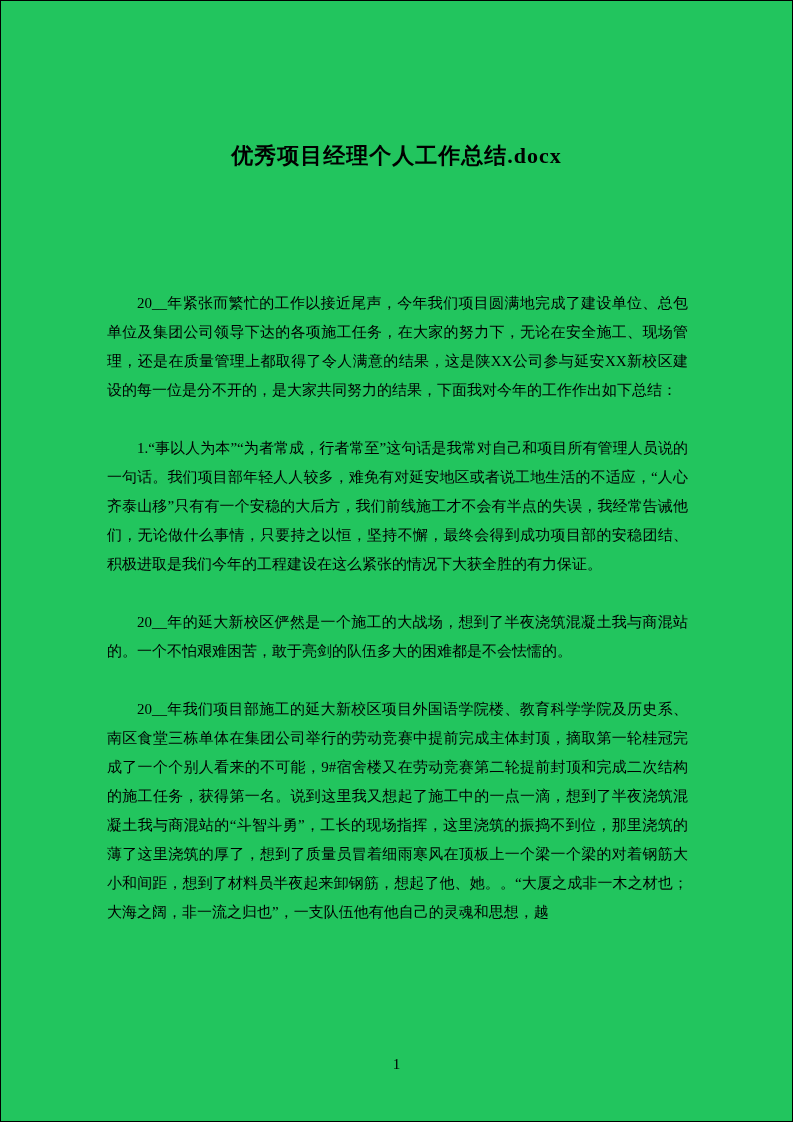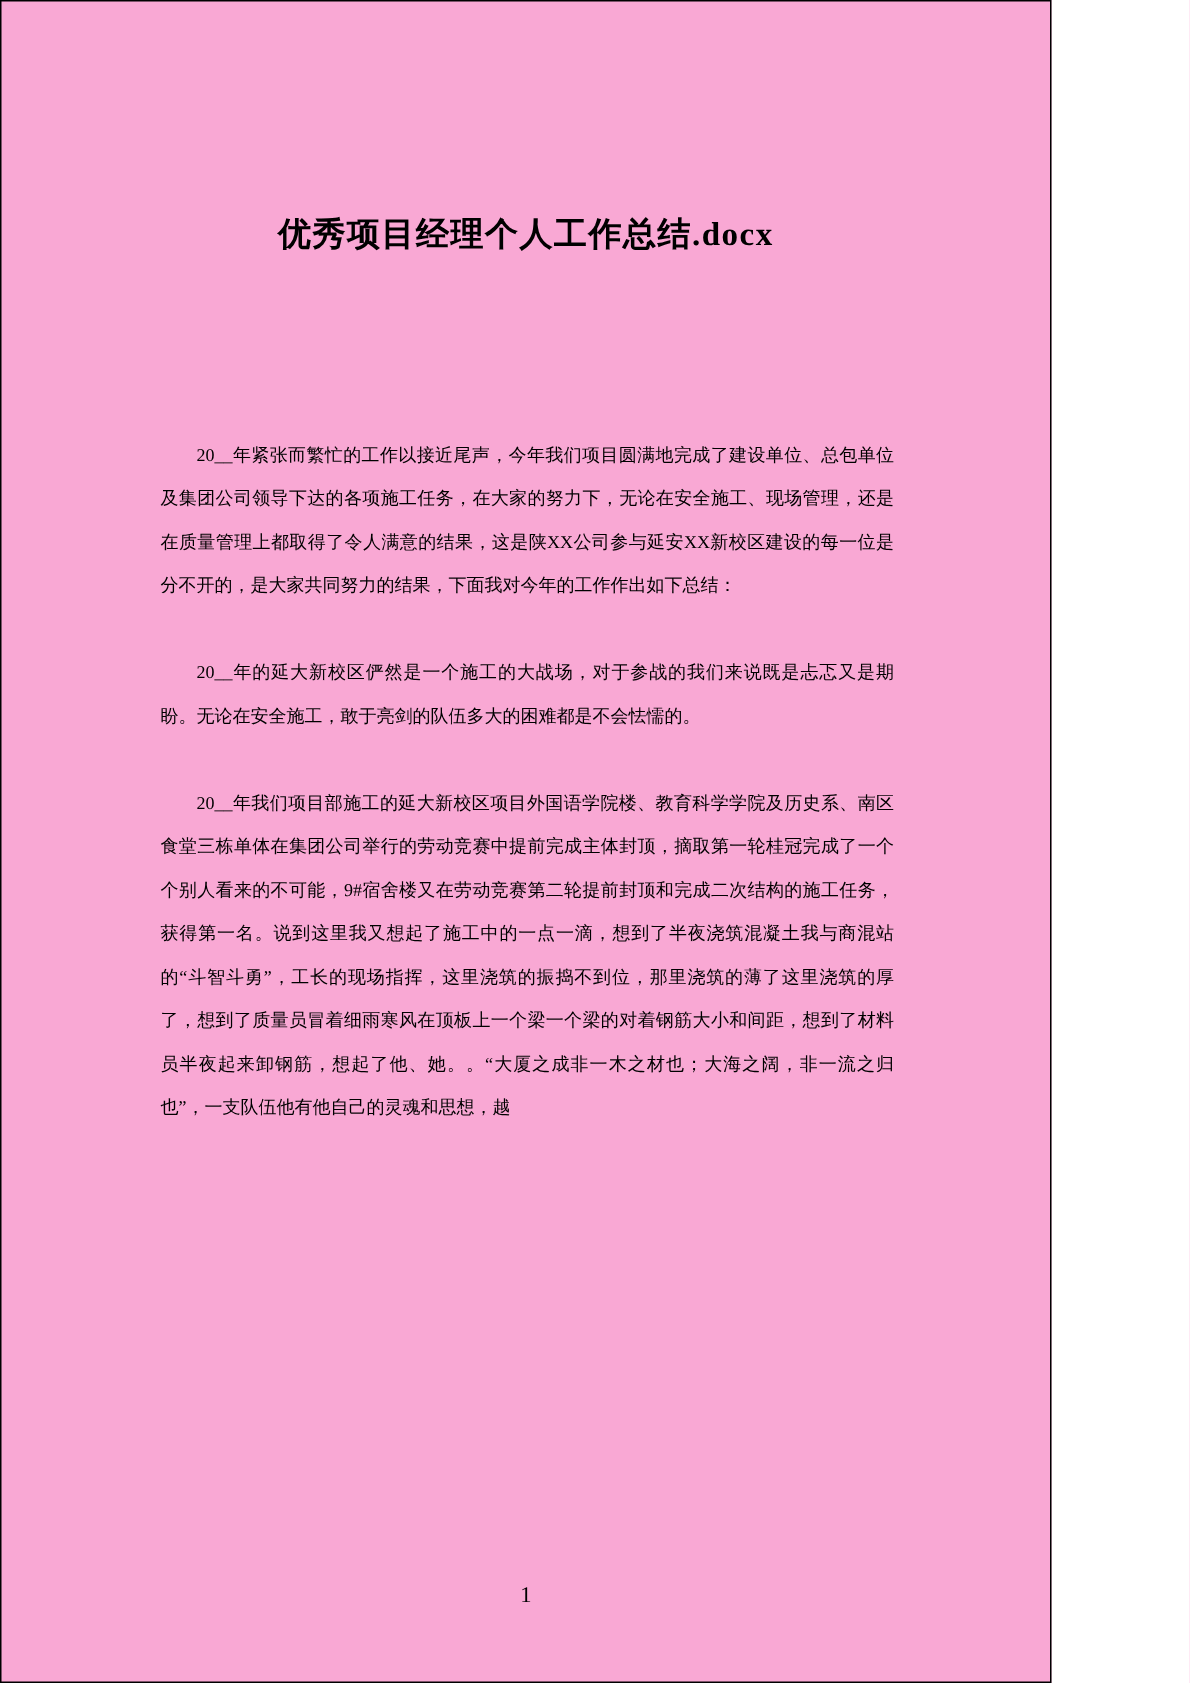--- a/index.html
+++ b/index.html
@@ -2,41 +2,41 @@
 <html><head>
 <meta charset="utf-8">
 <style>
   html, body {
     margin: 0;
     padding: 0;
     background: #ffffff;
   }
   .page {
     position: relative;
-    width: 701px;
+    width: 793px;
     height: 1122px;
-    background: #f9a8d4;
+    background: #22c55e;
     box-sizing: border-box;
     border: 1px solid #000000;
     font-family: "Liberation Serif", "DejaVu Serif", serif;
     color: #000000;
     overflow: hidden;
   }
   .doc-title {
     margin: 0;
     padding-top: 140px;
     text-align: center;
     font-size: 22px;
     font-weight: bold;
     letter-spacing: 1px;
     color: #000000;
   }
   .doc-body {
     margin: 118px 104px 0 106px;
-    font-size: 12px;
+    font-size: 15px;
     line-height: 29px;
     text-align: justify;
   }
   .doc-body p {
     margin: 0 0 29px 0;
     text-indent: 2em;
     word-break: break-all;
   }
   .page-number {
     position: absolute;
@@ -49,18 +49,19 @@
   }
 </style>
 </head>
 <body>
 
 <div class="page">
   <h1 class="doc-title">优秀项目经理个人工作总结.docx</h1>
 
   <div class="doc-body">
     <p>20__年紧张而繁忙的工作以接近尾声，今年我们项目圆满地完成了建设单位、总包单位及集团公司领导下达的各项施工任务，在大家的努力下，无论在安全施工、现场管理，还是在质量管理上都取得了令人满意的结果，这是陕XX公司参与延安XX新校区建设的每一位是分不开的，是大家共同努力的结果，下面我对今年的工作作出如下总结：</p>
-    <p>20__年的延大新校区俨然是一个施工的大战场，对于参战的我们来说既是忐忑又是期盼。无论在安全施工，敢于亮剑的队伍多大的困难都是不会怯懦的。</p>
+    <p>1.“事以人为本”“为者常成，行者常至”这句话是我常对自己和项目所有管理人员说的一句话。我们项目部年轻人人较多，难免有对延安地区或者说工地生活的不适应，“人心齐泰山移”只有有一个安稳的大后方，我们前线施工才不会有半点的失误，我经常告诫他们，无论做什么事情，只要持之以恒，坚持不懈，最终会得到成功项目部的安稳团结、积极进取是我们今年的工程建设在这么紧张的情况下大获全胜的有力保证。</p>
+    <p>20__年的延大新校区俨然是一个施工的大战场，想到了半夜浇筑混凝土我与商混站的。一个不怕艰难困苦，敢于亮剑的队伍多大的困难都是不会怯懦的。</p>
     <p>20__年我们项目部施工的延大新校区项目外国语学院楼、教育科学学院及历史系、南区食堂三栋单体在集团公司举行的劳动竞赛中提前完成主体封顶，摘取第一轮桂冠完成了一个个别人看来的不可能，9#宿舍楼又在劳动竞赛第二轮提前封顶和完成二次结构的施工任务，获得第一名。说到这里我又想起了施工中的一点一滴，想到了半夜浇筑混凝土我与商混站的“斗智斗勇”，工长的现场指挥，这里浇筑的振捣不到位，那里浇筑的薄了这里浇筑的厚了，想到了质量员冒着细雨寒风在顶板上一个梁一个梁的对着钢筋大小和间距，想到了材料员半夜起来卸钢筋，想起了他、她。。“大厦之成非一木之材也；大海之阔，非一流之归也”，一支队伍他有他自己的灵魂和思想，越</p>
   </div>
 
   <div class="page-number">1</div>
 </div>
 
 </body></html>

